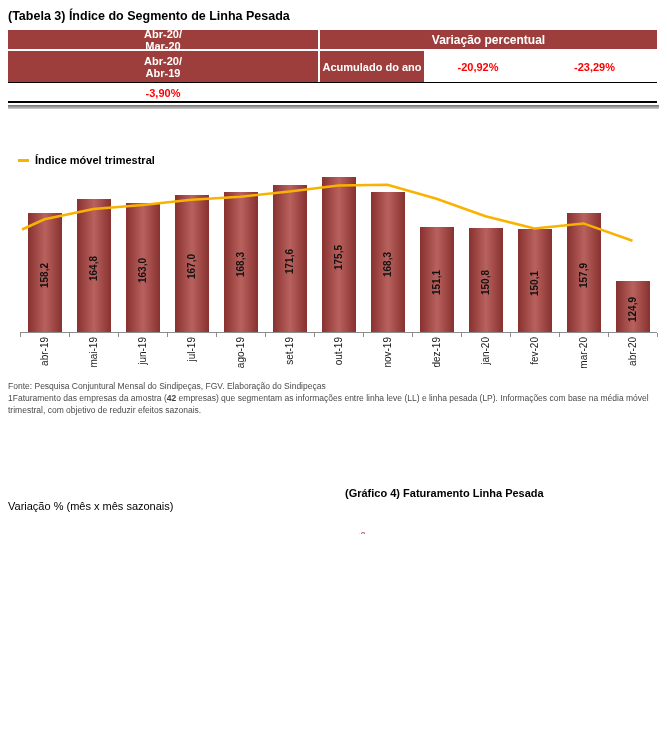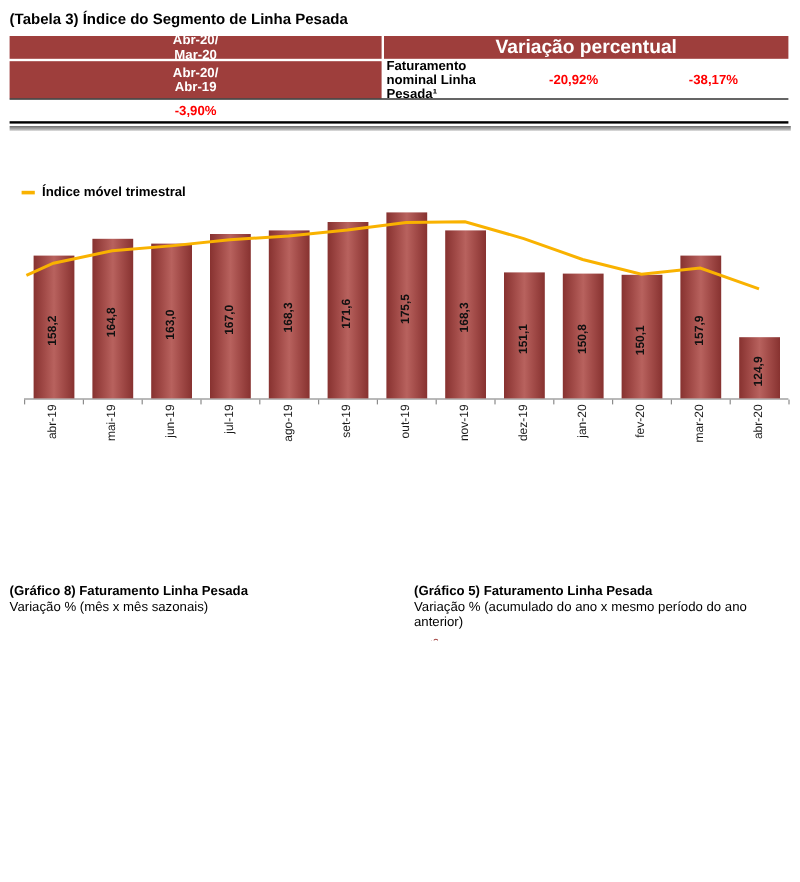--- a/index.html
+++ b/index.html
@@ -8,21 +8,21 @@
   .abs { position:absolute; }
   .vtext { writing-mode:vertical-rl; transform:rotate(180deg); white-space:nowrap; }
 
   .doc-title { left:8px; top:9px; font-size:12.5px; font-weight:bold; }
 
   .tbl { left:8px; top:30px; display:grid; grid-template-columns:310px 104px 104px 125px;
          grid-template-rows:19px 31px 17px; gap:2px; width:649px; position:absolute; }
   .cell { display:flex; align-items:center; justify-content:center; text-align:center; }
   .red  { background:#9E3E3C; color:#fff; font-weight:bold; }
   .disc { grid-row:1/3; grid-column:1; font-size:12px; }
-  .group{ grid-row:1; grid-column:2/5; font-size:16px; }
+  .group{ grid-row:1; grid-column:2/5; font-size:12px; }
   .sub  { font-size:11px; line-height:12px; flex-direction:column; }
   .drow-label { font-size:11px; font-weight:bold; justify-content:flex-start; text-align:left; padding-left:2px; background:#fff; }
   .drow-val   { font-size:11px; font-weight:bold; color:#FF0000; background:#fff; }
   .tbl-topline { left:8px; top:82px; width:649px; height:1px; background:#000; }
   .tbl-botline { left:8px; top:101px; width:649px; height:2px; background:#000; }
   .gray-band   { left:8px; top:105px; width:651px; height:4px; background:linear-gradient(180deg,#6e6e6e,#cfcfcf); }
 
   .g7-title { left:18px; top:122px; font-size:11.5px; font-weight:bold; }
   .g7-sub   { left:18px; top:136px; font-size:11px; }
   .g7-legend{ left:18px; top:154px; font-size:11px; font-weight:bold; display:flex; align-items:center; }
@@ -61,23 +61,23 @@
   <div class="tbl">
     <div class="cell red group">Variação percentual</div>
     <div class="cell red sub">
       <span>Abr-20/</span>
       <span>Mar-20</span>
     </div>
     <div class="cell red sub">
       <span>Abr-20/</span>
       <span>Abr-19</span>
     </div>
-    <div class="cell drow-label">Faturamento nominal Linha Pesada¹</div>
+    <div class="cell red sub">Acumulado do ano</div>
     <div class="cell drow-val">-20,92%</div>
-    <div class="cell drow-val">-38,17%</div>
+    <div class="cell drow-val">-23,29%</div>
     <div class="cell drow-val">-3,90%</div>
   </div>
   <div class="abs tbl-topline"></div>
   <div class="abs tbl-botline"></div>
   <div class="abs gray-band"></div>
 
   <div class="abs g7-legend">
     <span class="legend-dash"></span>
     <span>Índice móvel trimestral</span>
   </div>
@@ -147,39 +147,39 @@
       <div class="g7-tick" style="left: 490px;"></div>
       <div class="g7-tick" style="left: 539px;"></div>
       <div class="g7-tick" style="left: 588px;"></div>
       <div class="g7-tick" style="left: 637px;"></div>
       <svg width="637" height="160" style="position:absolute;left:0;top:0;overflow:visible">
         <polyline points="2,57.5 24.5,47.3 73.5,37.0 122.5,32.9 171.5,27.8 220.5,24.7 269.5,19.6 318.5,13.4 367.5,12.8 416.5,26.8 465.5,44.2 514.5,56.5 563.5,51.4 612.5,68.8" fill="none" stroke="#F9B200" stroke-width="2.5"></polyline>
       </svg>
     </div>
 
   <div class="abs fonte">
+    <div>Fonte: Pesquisa Conjuntural Mensal do Sindipeças, FGV. Elaboração do Sindipeças</div>
+    <div><span>1Faturamento das empresas da amostra (</span><b>42</b><span> empresas) que segmentam as informações entre linha leve (LL) e linha pesada (LP). Informações com base na média móvel trimestral, com objetivo de reduzir efeitos sazonais.</span></div>
   </div>
 
-  <div class="abs g8-title">(Gráfico 8) Faturamento Linha Pesada</div>
   <div class="abs g8-sub">Variação % (mês x mês sazonais)</div>
   <div id="g8-plot">
       <svg width="310" height="112" style="position:absolute;left:0;top:0;overflow:visible">
         <line x1="2" y1="47" x2="303" y2="47" stroke="#666" stroke-width="1"></line>
         <polyline points="10.0,33.7 22.1,36.3 34.2,30.4 46.3,33.7 58.4,26.3 70.5,53.1 82.6,42.9 94.7,52.1 106.8,66.4 118.9,52.6 131.0,39.1 143.1,25.3 155.2,44.5 167.3,35.3 179.4,51.1 191.5,41.9 203.6,46.2 215.7,41.9 227.8,41.4 239.9,53.9 252.0,68.7 264.1,48.8 276.2,49.5 288.3,34.3 300.4,100.3" fill="none" stroke="#9E3B39" stroke-width="3"></polyline>
       </svg>
       <span class="vtext g8-xlabel" style="left: 3px; top: 112px;">abr/18</span>
       <span class="vtext g8-xlabel" style="left: 75.6px; top: 112px;">out/18</span>
       <span class="vtext g8-xlabel" style="left: 148.2px; top: 112px;">abr/19</span>
       <span class="vtext g8-xlabel" style="left: 220.8px; top: 112px;">out/19</span>
       <span class="vtext g8-xlabel" style="left: 293.4px; top: 112px;">abr/20</span>
     </div>
   <div class="abs g8-annot">-20,92%</div>
 
-  <div class="abs g9-title">(Gráfico 5) Faturamento Linha Pesada</div>
-  <div class="abs g9-sub">Variação % (acumulado do ano x mesmo período do ano anterior)</div>
+  <div class="abs g9-title">(Gráfico 4) Faturamento Linha Pesada</div>
   <div id="g9-plot">
       <div class="g9-bar" style="left: 8.5px; top: 31.9px; width: 11px; height: 45.1px;"></div>
       <span class="vtext g9-value-label" style="left: 9px; bottom: 101.1px;">21,68%</span>
       <span class="vtext g9-xlabel" style="left: 8px; top: 121px;">abr/19</span>
       <div class="g9-bar" style="left: 31.5px; top: 34px; width: 11px; height: 43px;"></div>
       <span class="vtext g9-value-label" style="left: 32px; bottom: 99px;">20,68%</span>
       <span class="vtext g9-xlabel" style="left: 31px; top: 121px;">mai/19</span>
       <div class="g9-bar" style="left: 54.5px; top: 38.9px; width: 11px; height: 38.1px;"></div>
       <span class="vtext g9-value-label" style="left: 55px; bottom: 94.1px;">18,33%</span>
       <span class="vtext g9-xlabel" style="left: 54px; top: 121px;">jun/19</span>

